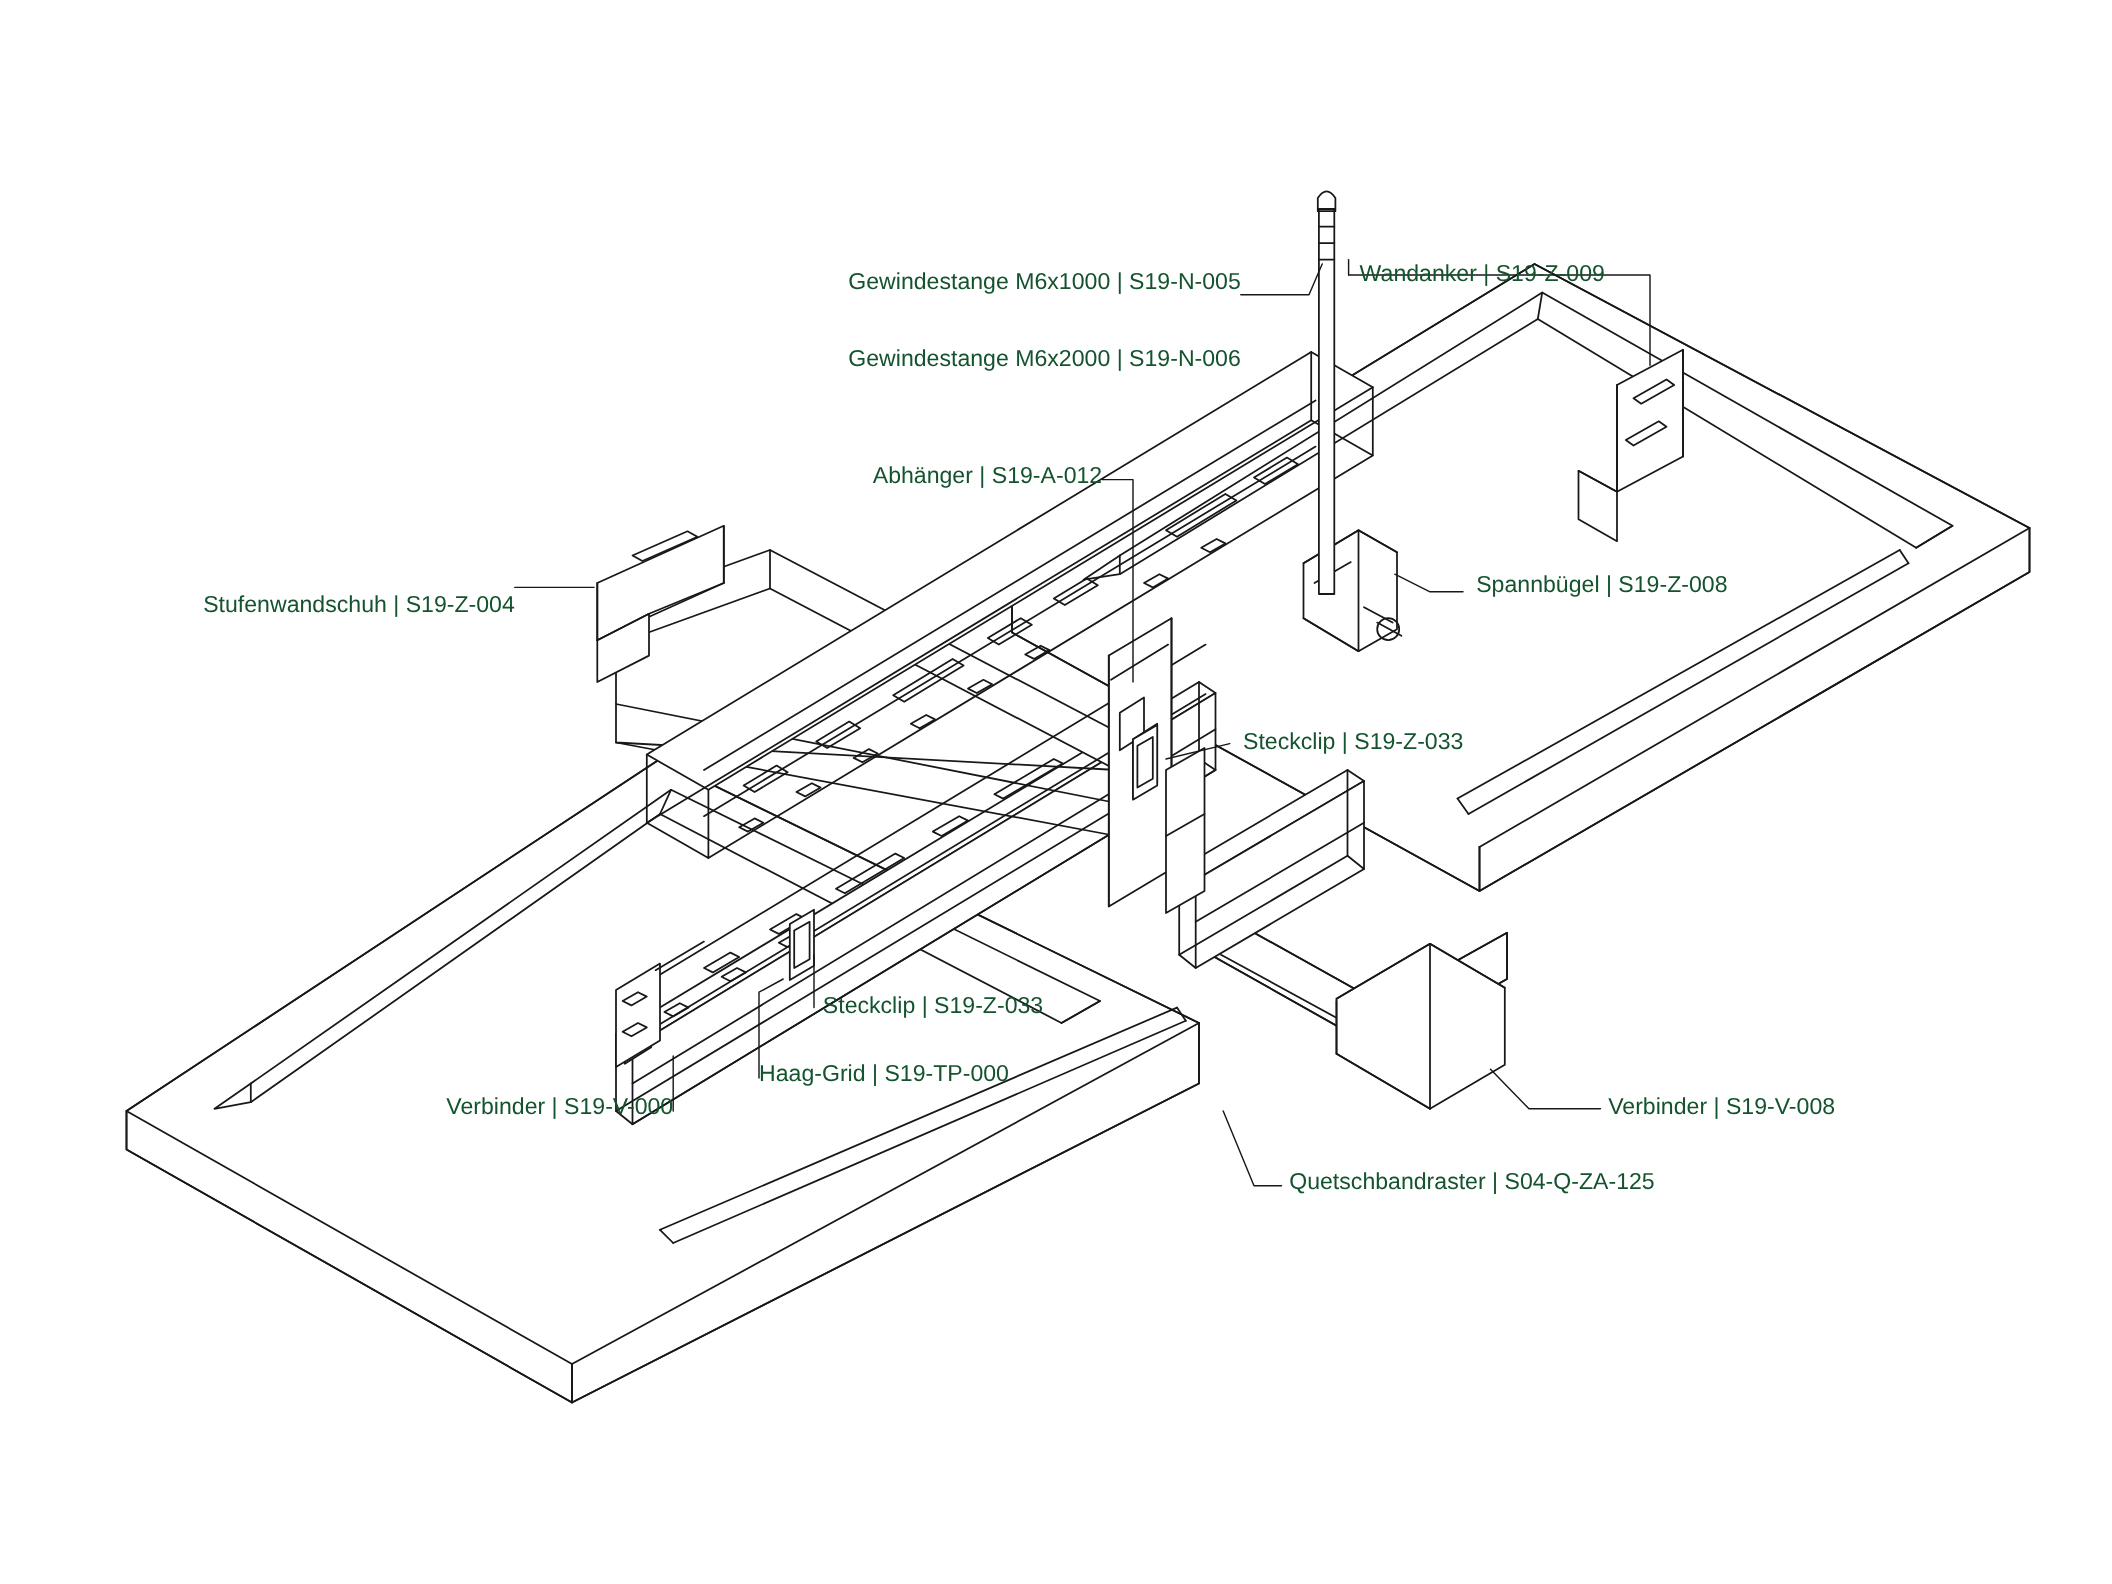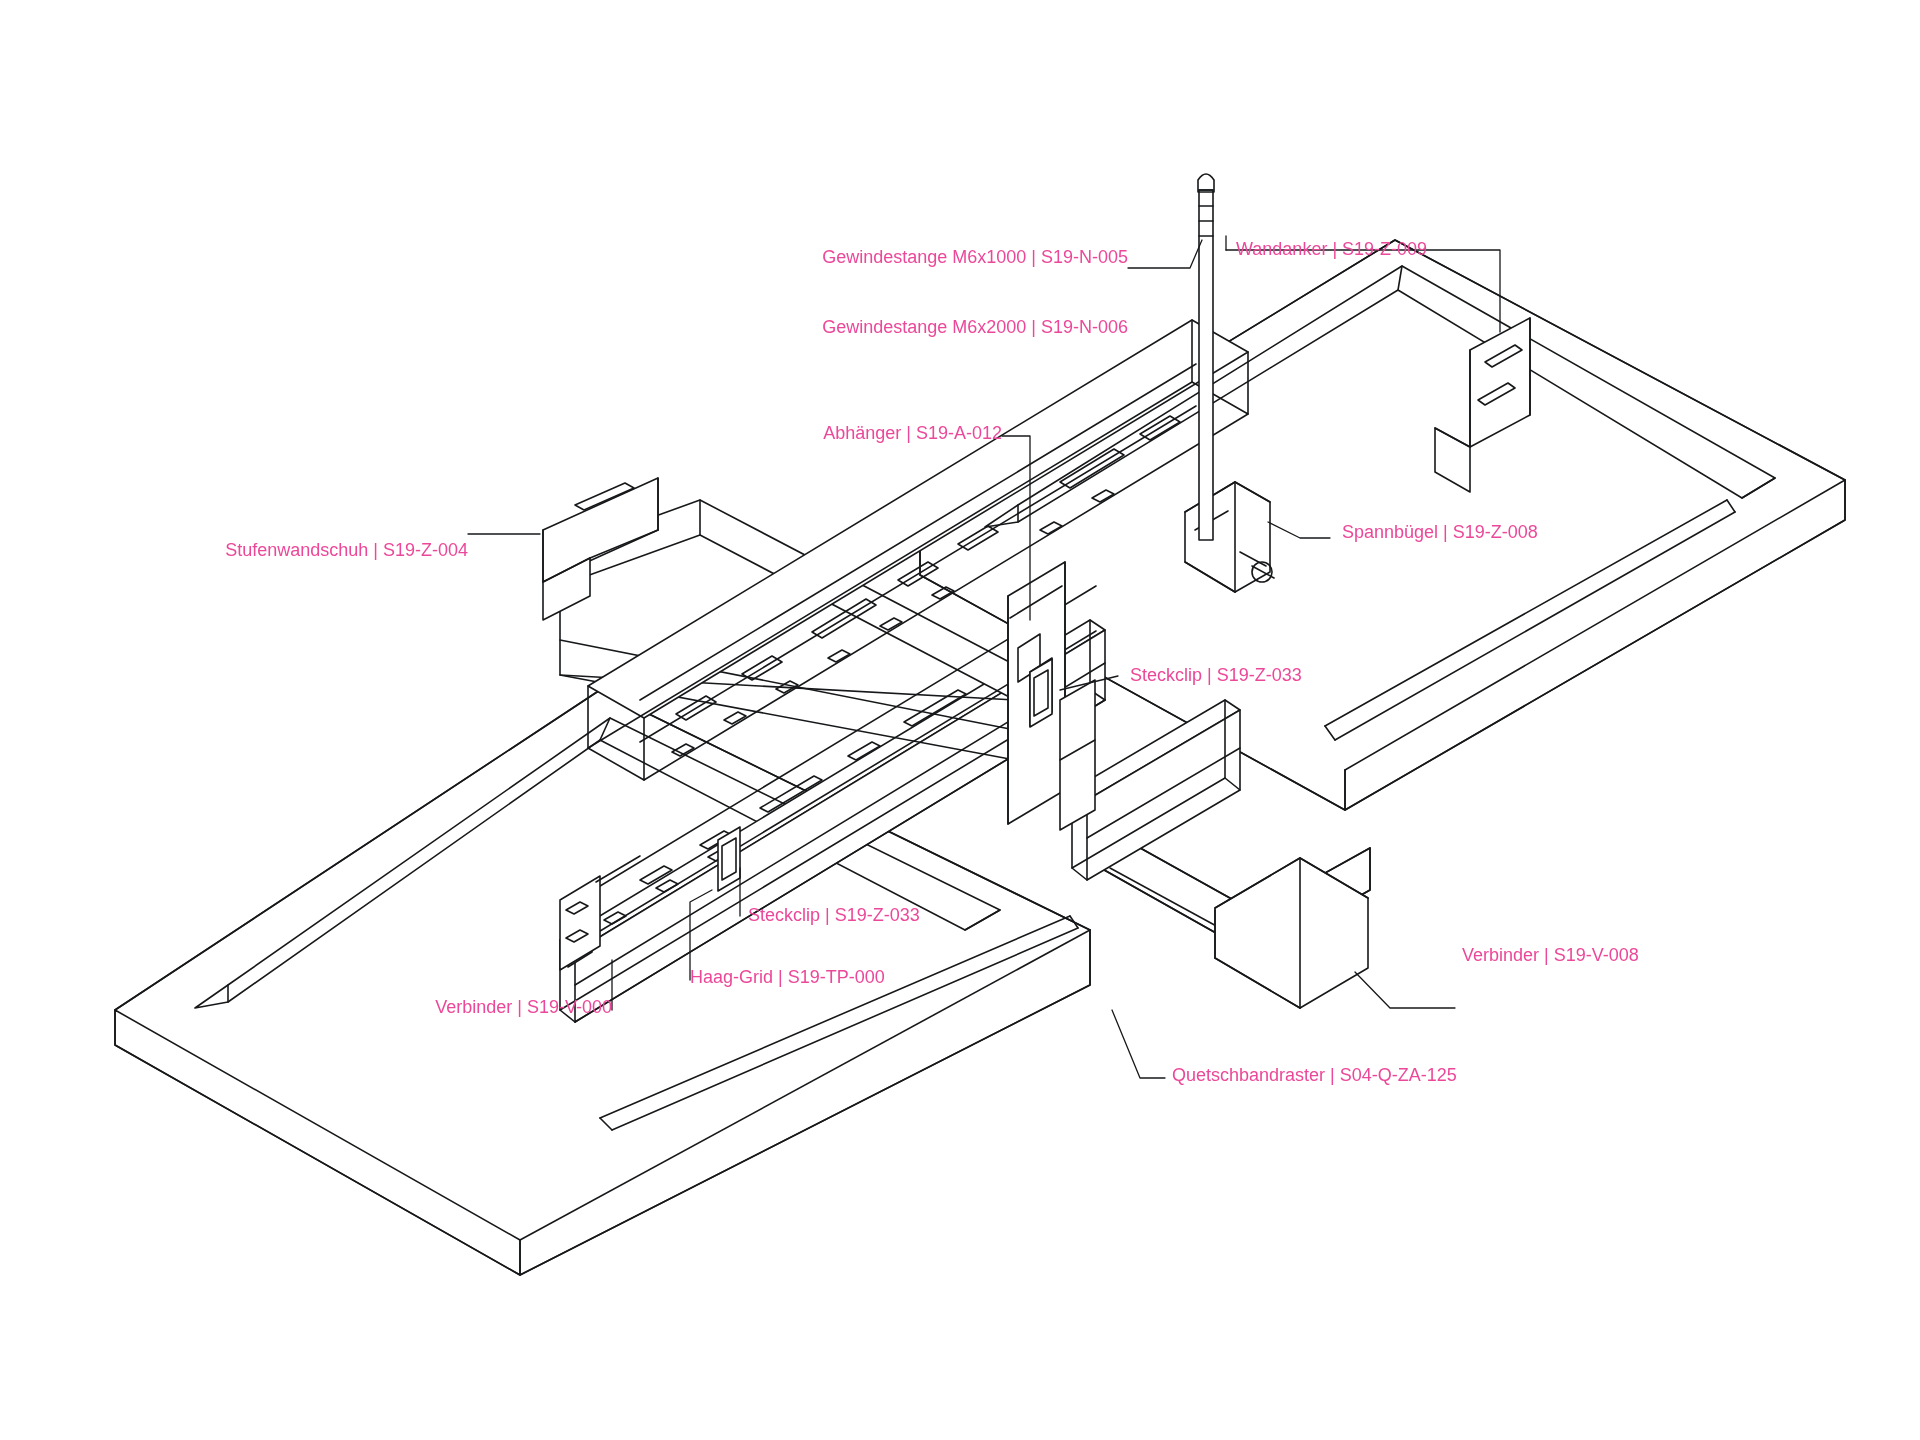--- a/index.html
+++ b/index.html
@@ -22,23 +22,23 @@
   #drawing {
     position: absolute;
     left: 0;
     top: 0;
     width: 1920px;
     height: 1440px;
   }
   .label {
     position: absolute;
     font-family: "Liberation Sans", sans-serif;
-    font-size: 18px;
+    font-size: 21px;
     line-height: 30px;
-    color: #ec4899;
+    color: #14532d;
     white-space: nowrap;
   }
   .label.right {
     text-align: right;
   }
 </style>
 </head>
 <body>
 
 <div id="stage">
@@ -289,17 +289,17 @@
   <div class="label right" style="left:110px; top:535px; width:358px;">Stufenwandschuh | S19-Z-004</div>
 
   <div class="label" style="left:1130px; top:660px;">Steckclip | S19-Z-033</div>
 
   <div class="label" style="left:748px; top:900px;">Steckclip | S19-Z-033</div>
 
   <div class="label" style="left:690px; top:962px;">Haag-Grid | S19-TP-000</div>
 
   <div class="label right" style="left:280px; top:992px; width:332px;">Verbinder | S19-V-000</div>
 
-  <div class="label" style="left:1462px; top:940px;">Verbinder | S19-V-008</div>
+  <div class="label" style="left:1462px; top:992px;">Verbinder | S19-V-008</div>
 
   <div class="label" style="left:1172px; top:1060px;">Quetschbandraster | S04-Q-ZA-125</div>
 
 </div>
 
 </body></html>

